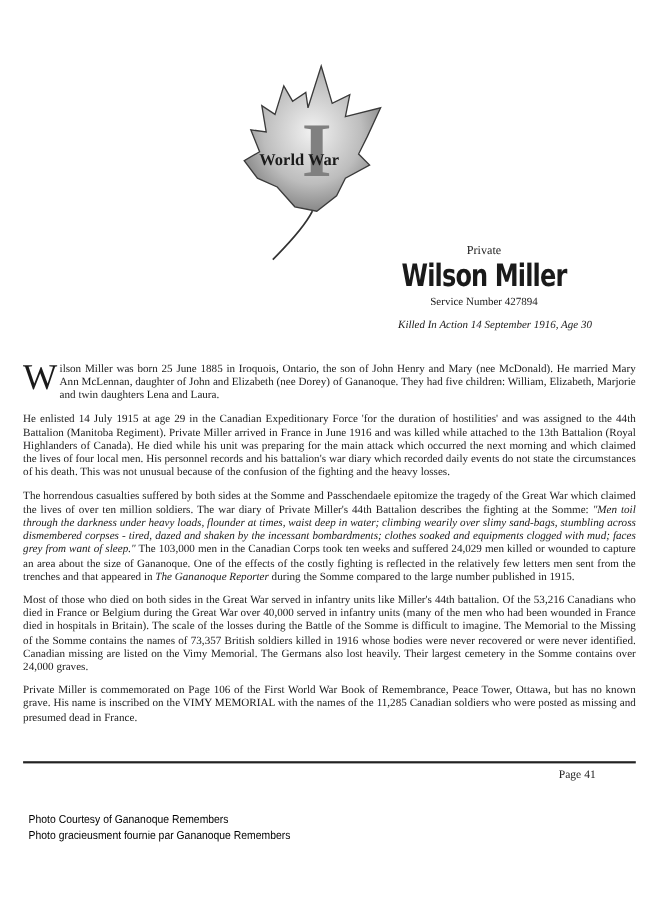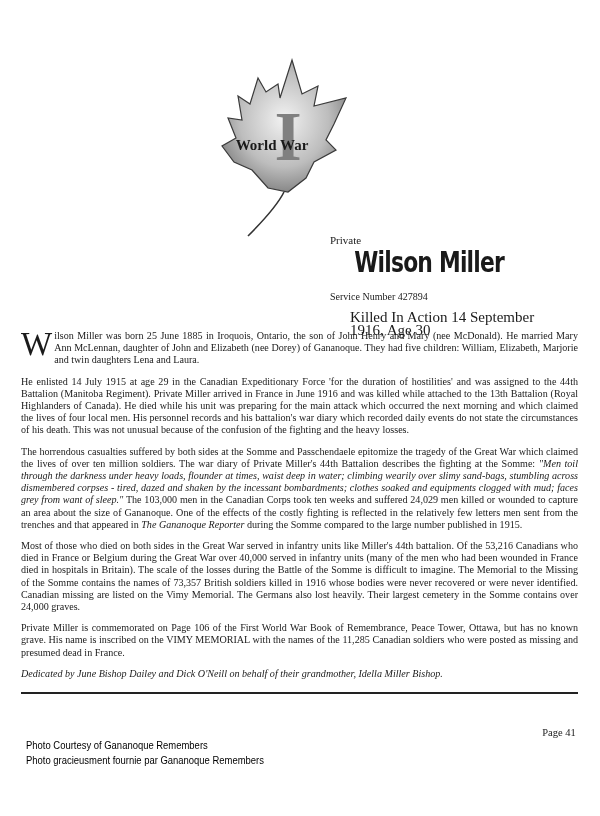--- a/index.html
+++ b/index.html
@@ -1,28 +1,28 @@
 <!DOCTYPE html>
 <html><head>
   <meta charset="utf-8">
   <style>
     html, body { margin: 0; padding: 0; background: #ffffff; }
     body { width: 600px; height: 816px; position: relative; overflow: hidden; color: #1a1a1a; font-family: "Liberation Serif", "DejaVu Serif", serif; }
     .leaf { position: absolute; left: 218px; top: 58px; width: 140px; height: 180px; }
-    .header { position: absolute; left: 330px; top: 234px; width: 220px; }
+    .header { position: absolute; left: 330px; top: 222px; width: 220px; text-align: center; }
     .rank { font-size: 11px; line-height: 13px; }
     .name { font-family: "DejaVu Sans", sans-serif; font-weight: bold; font-size: 28px; line-height: 30px; letter-spacing: -1px; transform: scaleX(0.78); transform-origin: center; margin-top: 1px; }
-    .service { font-size: 10px; line-height: 13px; margin-top: 12px; }
-    .kia { font-size: 15px; line-height: 13px; margin-top: 8px; margin-left: 20px; }
+    .service { font-size: 10px; line-height: 13px; margin-top: 2px; }
+    .kia { font-size: 10px; line-height: 13px; margin-top: 8px; margin-left: 20px; font-style: italic; }
     .body-text { position: absolute; left: 21px; top: 330px; width: 557px; font-size: 10.1px; line-height: 12.2px; text-align: justify; }
     .body-text p { margin: 0 0 9px 0; }
     .dropcap { float: left; font-size: 33px; line-height: 24px; margin: 2px 2px 0 0; }
     .it { font-style: italic; }
     .rule { position: absolute; left: 21px; top: 692px; width: 557px; height: 2px; background: #222; }
-    .page-no { position: absolute; left: 520px; top: 699px; width: 78px; text-align: center; font-size: 10.5px; margin-top: 28px; }
+    .page-no { position: absolute; left: 508px; top: 699px; width: 78px; text-align: left; font-size: 10.5px; }
     .credits { position: absolute; left: 26px; top: 738px; font-family: "Liberation Sans", sans-serif; font-size: 10.5px; line-height: 15px; color: #000; transform: scaleX(0.9); transform-origin: left; }
   </style>
 </head>
 <body>
 
 <div class="leaf">
   <svg width="140" height="180" viewBox="0 0 140 180">
     <defs>
       <radialGradient id="lg" cx="50%" cy="45%" r="60%">
         <stop offset="0%" stop-color="#f2f2f2"></stop>
@@ -45,21 +45,20 @@
 </div>
 
 <div class="body-text">
   <p>
     <span class="dropcap">W</span><span>ilson Miller was born 25 June 1885 in Iroquois, Ontario, the son of John Henry and Mary (nee McDonald). He married Mary Ann McLennan, daughter of John and Elizabeth (nee Dorey) of Gananoque. They had five children: William, Elizabeth, Marjorie and twin daughters Lena and Laura.</span>
   </p>
   <p>He enlisted 14 July 1915 at age 29 in the Canadian Expeditionary Force 'for the duration of hostilities' and was assigned to the 44th Battalion (Manitoba Regiment). Private Miller arrived in France in June 1916 and was killed while attached to the 13th Battalion (Royal Highlanders of Canada). He died while his unit was preparing for the main attack which occurred the next morning and which claimed the lives of four local men. His personnel records and his battalion's war diary which recorded daily events do not state the circumstances of his death. This was not unusual because of the confusion of the fighting and the heavy losses.</p>
   <p><span>The horrendous casualties suffered by both sides at the Somme and Passchendaele epitomize the tragedy of the Great War which claimed the lives of over ten million soldiers. The war diary of Private Miller's 44th Battalion describes the fighting at the Somme: </span><span class="it">"Men toil through the darkness under heavy loads, flounder at times, waist deep in water; climbing wearily over slimy sand-bags, stumbling across dismembered corpses - tired, dazed and shaken by the incessant bombardments; clothes soaked and equipments clogged with mud; faces grey from want of sleep."</span><span> The 103,000 men in the Canadian Corps took ten weeks and suffered 24,029 men killed or wounded to capture an area about the size of Gananoque. One of the effects of the costly fighting is reflected in the relatively few letters men sent from the trenches and that appeared in </span><span class="it">The Gananoque Reporter</span><span> during the Somme compared to the large number published in 1915.</span></p>
   <p>Most of those who died on both sides in the Great War served in infantry units like Miller's 44th battalion. Of the 53,216 Canadians who died in France or Belgium during the Great War over 40,000 served in infantry units (many of the men who had been wounded in France died in hospitals in Britain). The scale of the losses during the Battle of the Somme is difficult to imagine. The Memorial to the Missing of the Somme contains the names of 73,357 British soldiers killed in 1916 whose bodies were never recovered or were never identified. Canadian missing are listed on the Vimy Memorial. The Germans also lost heavily. Their largest cemetery in the Somme contains over 24,000 graves.</p>
   <p>Private Miller is commemorated on Page 106 of the First World War Book of Remembrance, Peace Tower, Ottawa, but has no known grave. His name is inscribed on the VIMY MEMORIAL with the names of the 11,285 Canadian soldiers who were posted as missing and presumed dead in France.</p>
-  <p class="it">Dedicated by June Bishop Dailey and Dick O'Neill on behalf of their grandmother, Idella Miller Bishop.</p>
 </div>
 
 <div class="rule"></div>
 <div class="page-no">Page 41</div>
 
 <div class="credits">
   <div>Photo Courtesy of Gananoque Remembers</div>
   <div>Photo gracieusment fournie par Gananoque Remembers</div>
 </div>
 

